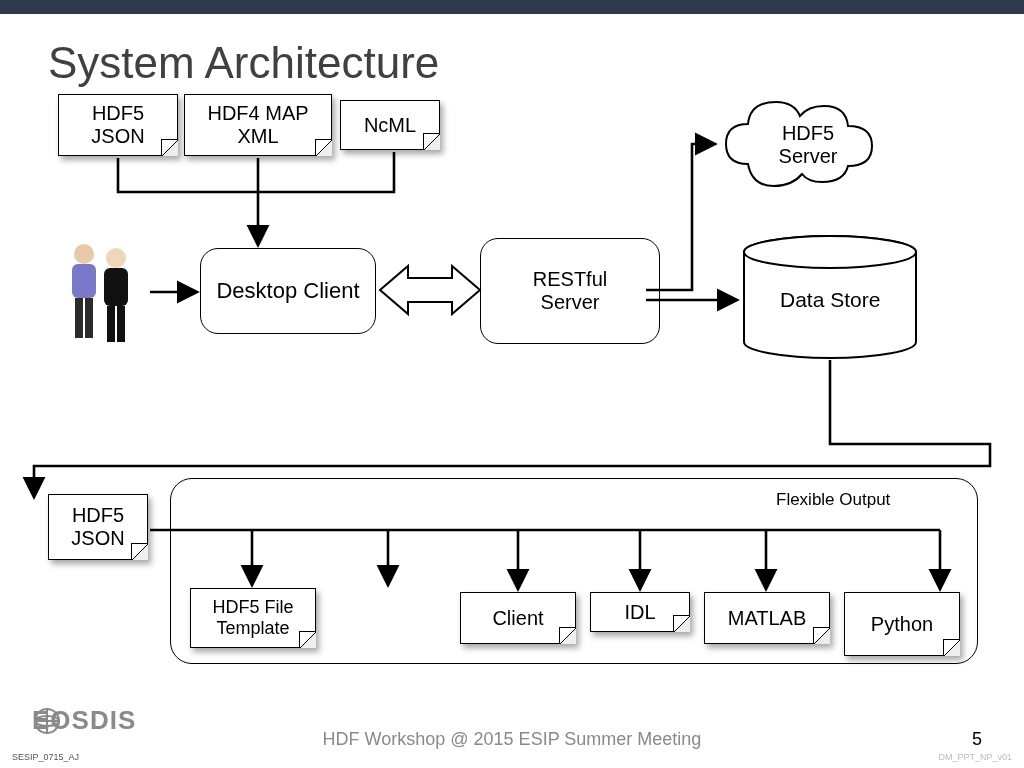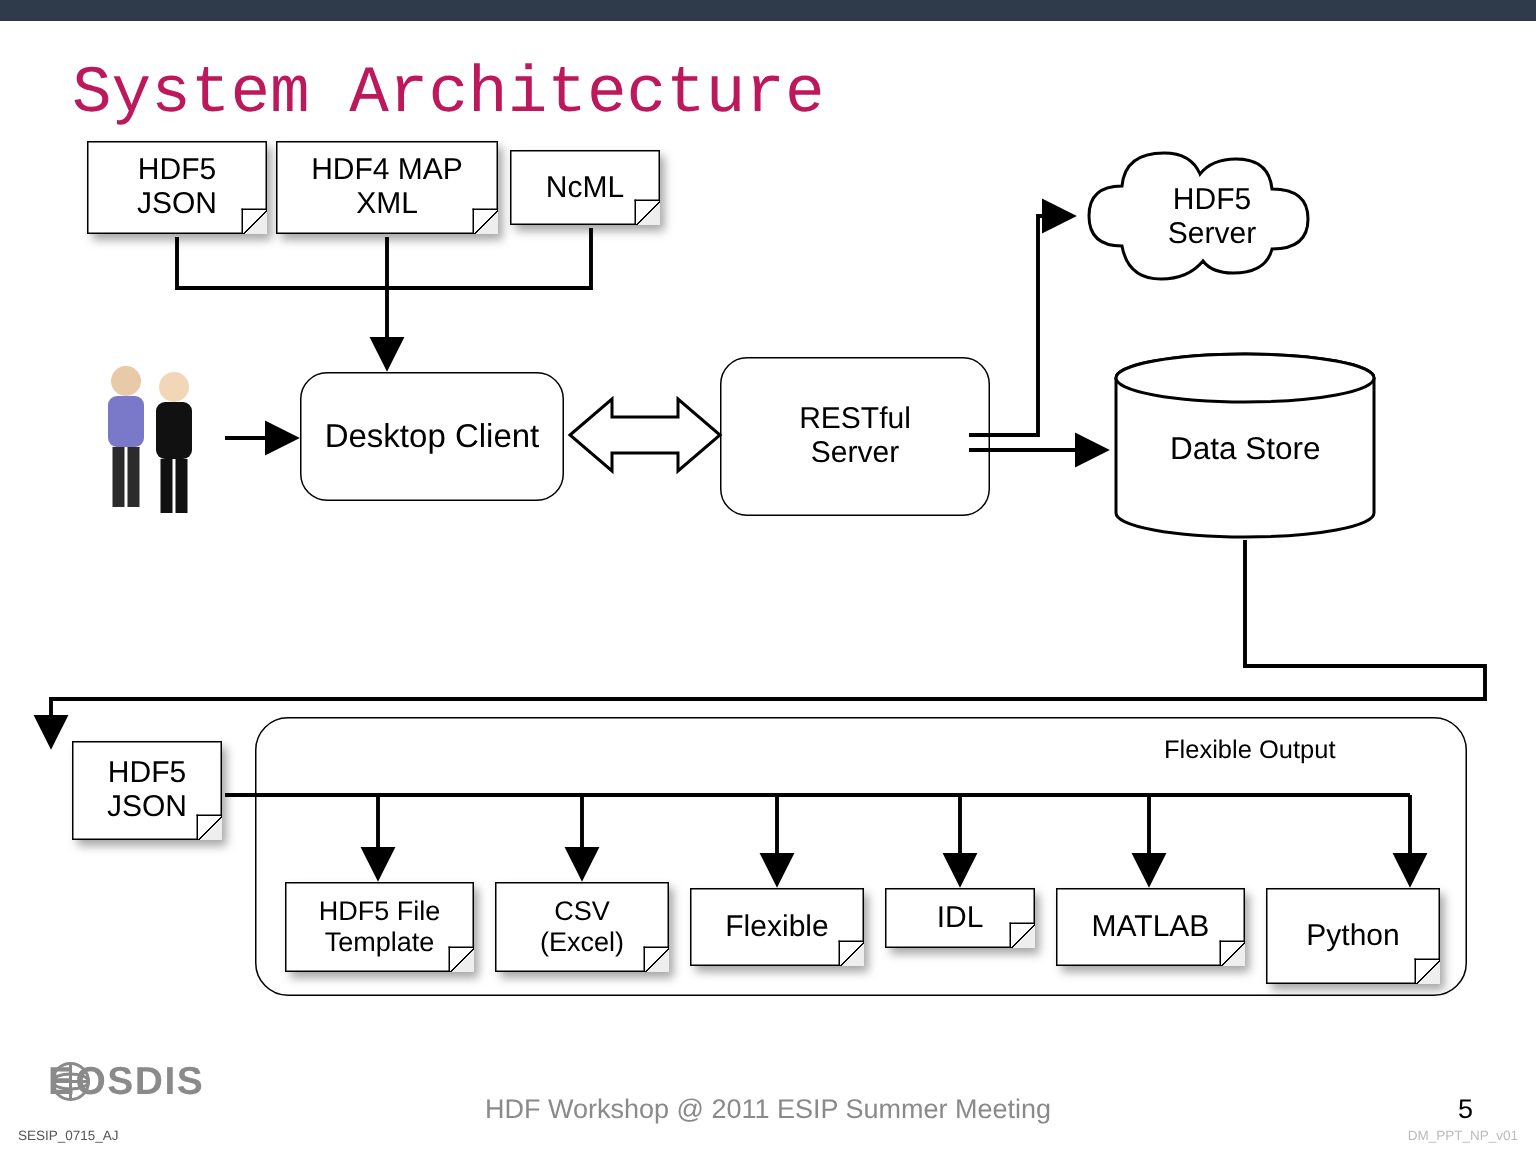--- a/index.html
+++ b/index.html
@@ -1,18 +1,18 @@
 <!DOCTYPE html>
 <html><head>
 <meta charset="utf-8">
 <style>
   html,body{margin:0;padding:0;width:1024px;height:768px;font-family:Arial,Helvetica,sans-serif;background:#fff;overflow:hidden}
   .stage{position:relative;width:1024px;height:768px}
   .topbar{position:absolute;left:0;top:0;width:1024px;height:14px;background:#2f3b4a}
-  .title{position:absolute;left:48px;top:38px;font-size:44px;color:#be185d;font-family:Liberation Mono, monospace}
+  .title{position:absolute;left:48px;top:38px;font-size:44px;color:#404040;font-family:Liberation Sans, sans-serif}
   
   .note{position:absolute;background:#fff;border:1.5px solid #000;box-shadow:3px 4px 6px rgba(0,0,0,.35);
         display:flex;align-items:center;justify-content:center;text-align:center;
         font-size:20px;line-height:1.15;color:#000;box-sizing:border-box}
   .note::after{content:"";position:absolute;right:-1px;bottom:-1px;width:16px;height:16px;
         background:linear-gradient(135deg,#fff 0 49%,#000 49% 53%,#eee 53% 100%);
         border-left:1.5px solid #000;border-top:1.5px solid #000}
   .rbox{position:absolute;background:#fff;border:1.5px solid #000;border-radius:18px;
         display:flex;align-items:center;justify-content:center;text-align:center;font-size:20px;color:#000;box-sizing:border-box}
   .bigpanel{position:absolute;border:1.5px solid #000;border-radius:22px;box-sizing:border-box}
@@ -71,22 +71,21 @@
     <ellipse cx="90" cy="18" rx="86" ry="16" fill="#fff" stroke="#000" stroke-width="2"></ellipse>
   </svg>
   <div style="position:absolute;left:780px;top:288px;font-size:21px">Data Store</div>
 
   <div class="note" style="left:48px;top:494px;width:100px;height:66px">HDF5<br>JSON</div>
 
   <div class="bigpanel" style="left:170px;top:478px;width:808px;height:186px"></div>
   <div class="panellabel" style="left:776px;top:490px">Flexible Output</div>
 
   <div class="note" style="left:190px;top:588px;width:126px;height:60px;font-size:18px">HDF5 File<br>Template</div>
-  <div class="note" style="left:330px;top:588px;width:116px;height:60px;font-size:18px">CSV<br>(Excel)</div>
-  <div class="note" style="left:460px;top:592px;width:116px;height:52px">Flexible</div>
+  <div class="note" style="left:460px;top:592px;width:116px;height:52px">Client</div>
   <div class="note" style="left:590px;top:592px;width:100px;height:40px">IDL</div>
   <div class="note" style="left:704px;top:592px;width:126px;height:52px">MATLAB</div>
   <div class="note" style="left:844px;top:592px;width:116px;height:64px">Python</div>
 
   <svg style="left:0;top:0" width="1024" height="768">
     <defs>
       <marker id="ah" viewBox="0 0 12 12" refX="10" refY="6" markerWidth="9" markerHeight="9" orient="auto">
         <path d="M0 0 L12 6 L0 12 z" fill="#000"></path>
       </marker>
     </defs>
@@ -115,17 +114,17 @@
   </svg>
 
   <div class="logo">
     <svg width="30" height="30" viewBox="0 0 30 30">
       <circle cx="15" cy="15" r="12" fill="none" stroke="#8a8a8a" stroke-width="2"></circle>
       <ellipse cx="15" cy="15" rx="12" ry="5" fill="none" stroke="#8a8a8a" stroke-width="2"></ellipse>
       <path d="M15 3 v24 M3 15 h24" stroke="#8a8a8a" stroke-width="2"></path>
     </svg>
     <span>EOSDIS</span>
   </div>
-  <div class="ftr">HDF Workshop @ 2011 ESIP Summer Meeting</div>
+  <div class="ftr">HDF Workshop @ 2015 ESIP Summer Meeting</div>
   <div class="pagenum">5</div>
   <div class="fineL">SESIP_0715_AJ</div>
   <div class="fineR">DM_PPT_NP_v01</div>
 </div>
 
 </body></html>

